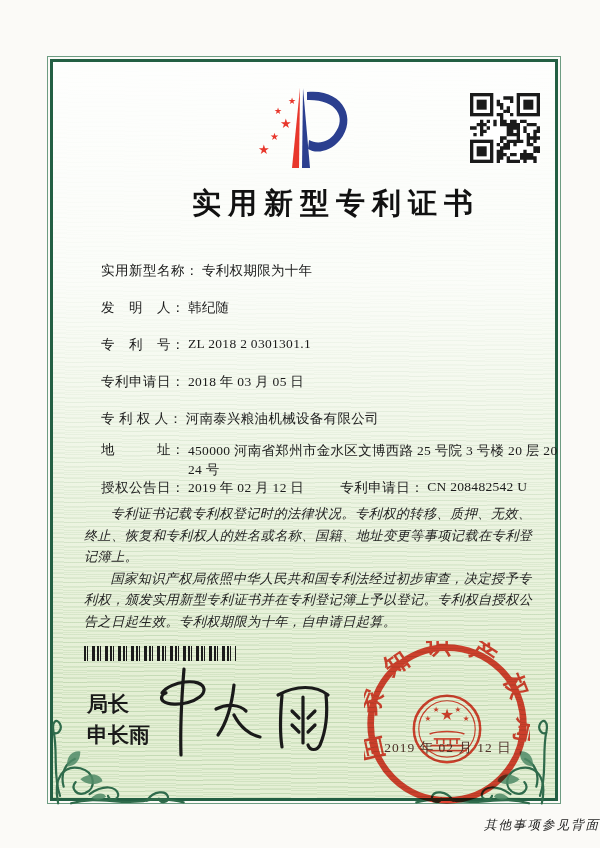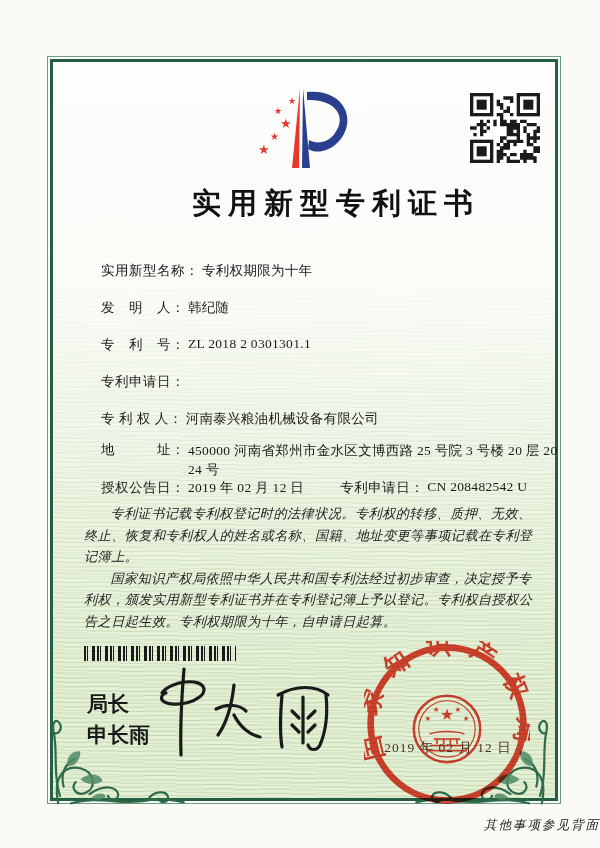--- a/index.html
+++ b/index.html
@@ -177,20 +177,21 @@
     <div class="row r1">
       <span class="lbl">发　明　人：</span>
       <span class="val">韩纪随</span>
     </div>
     <div class="row r2">
       <span class="lbl">专　利　号：</span>
       <span class="val">ZL 2018 2 0301301.1</span>
     </div>
     <div class="row r3">
       <span class="lbl">专利申请日：</span>
+      <span class="val">2018 年 03 月 05 日</span>
     </div>
     <div class="row r4">
       <span class="lbl">专 利 权 人：</span>
       <span class="val">河南泰兴粮油机械设备有限公司</span>
     </div>
     <div class="row r5">
       <span class="lbl">地　　　址：</span>
       <span class="val wrap">450000 河南省郑州市金水区文博西路 25 号院 3 号楼 20 层 2024 号</span>
     </div>
     <div class="row r6">

